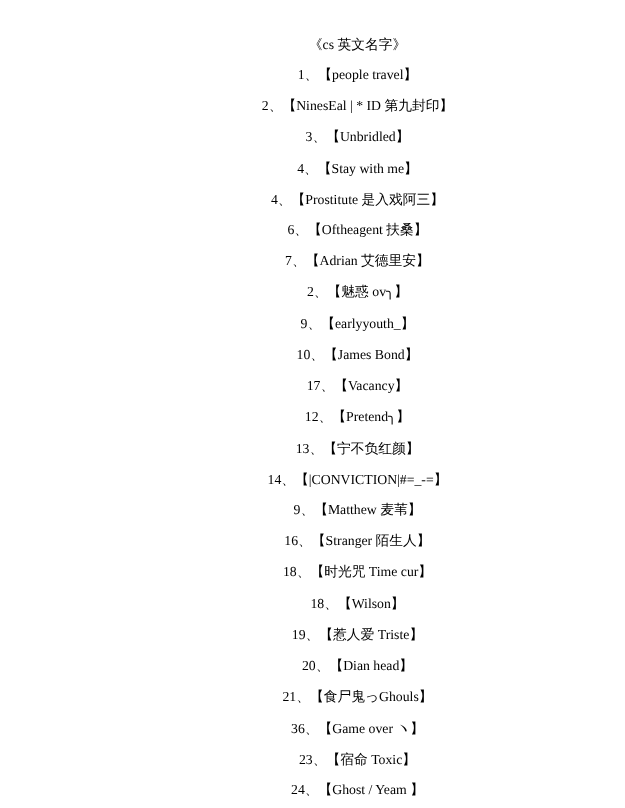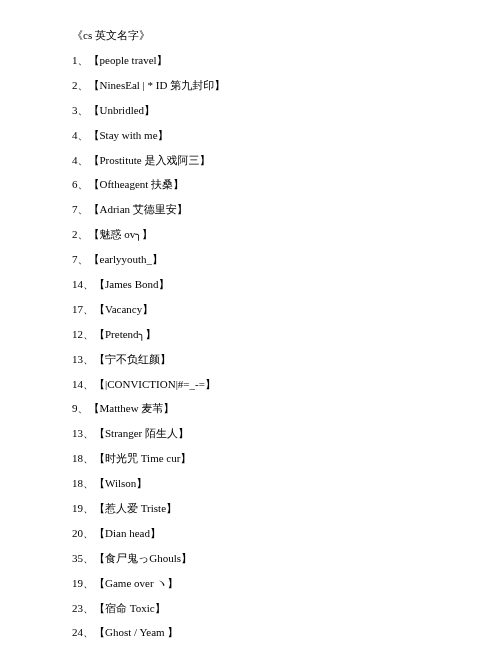--- a/index.html
+++ b/index.html
@@ -1,18 +1,19 @@
 <!DOCTYPE html>
 <html><head>
   <meta charset="utf-8">
   <style>
     * {
       margin: 0;
       padding: 0;
       box-sizing: border-box;
+      text-align: center;
     }
     body {
       width: 500px;
       height: 646px;
       background: #ffffff;
       font-family: "SimSun", "宋体", serif;
       font-size: 11px;
       color: #000000;
       padding: 28px 0 0 72px;
     }
@@ -31,28 +32,28 @@
 
 <div class="title">《cs 英文名字》</div>
 <div class="list-item">1、【people travel】</div>
 <div class="list-item">2、【NinesEal | * ID 第九封印】</div>
 <div class="list-item">3、【Unbridled】</div>
 <div class="list-item">4、【Stay with me】</div>
 <div class="list-item">4、【Prostitute 是入戏阿三】</div>
 <div class="list-item">6、【Oftheagent 扶桑】</div>
 <div class="list-item">7、【Adrian 艾德里安】</div>
 <div class="list-item">2、【魅惑 ov╮】</div>
-<div class="list-item">7、【earlyyouth_】</div>
-<div class="list-item">14、【James Bond】</div>
+<div class="list-item">9、【earlyyouth_】</div>
+<div class="list-item">10、【James Bond】</div>
 <div class="list-item">17、【Vacancy】</div>
 <div class="list-item">12、【Pretend╮】</div>
 <div class="list-item">13、【宁不负红颜】</div>
 <div class="list-item">14、【|CONVICTION|#=_-=】</div>
 <div class="list-item">9、【Matthew 麦苇】</div>
-<div class="list-item">13、【Stranger 陌生人】</div>
+<div class="list-item">16、【Stranger 陌生人】</div>
 <div class="list-item">18、【时光咒 Time cur】</div>
 <div class="list-item">18、【Wilson】</div>
 <div class="list-item">19、【惹人爱 Triste】</div>
 <div class="list-item">20、【Dian head】</div>
-<div class="list-item">35、【食尸鬼っGhouls】</div>
-<div class="list-item">19、【Game over ヽ】</div>
+<div class="list-item">21、【食尸鬼っGhouls】</div>
+<div class="list-item">36、【Game over ヽ】</div>
 <div class="list-item">23、【宿命 Toxic】</div>
 <div class="list-item">24、【Ghost / Yeam 】</div>
 
 </body></html>

